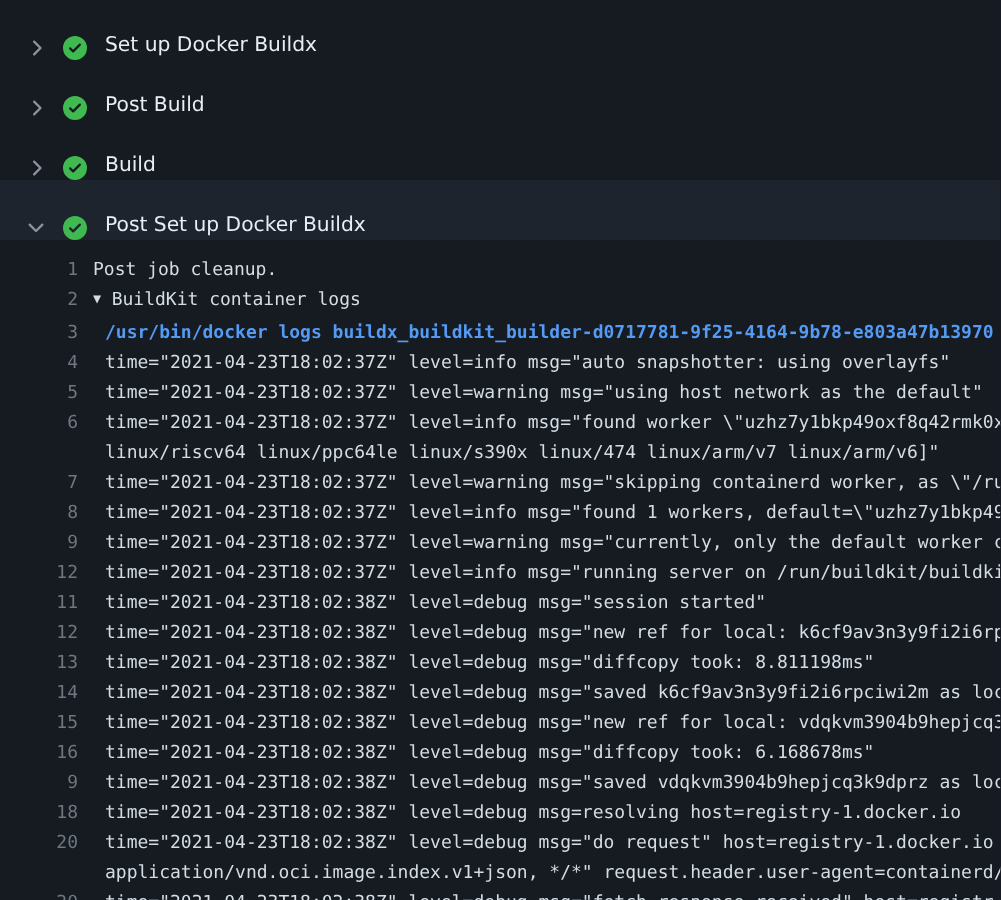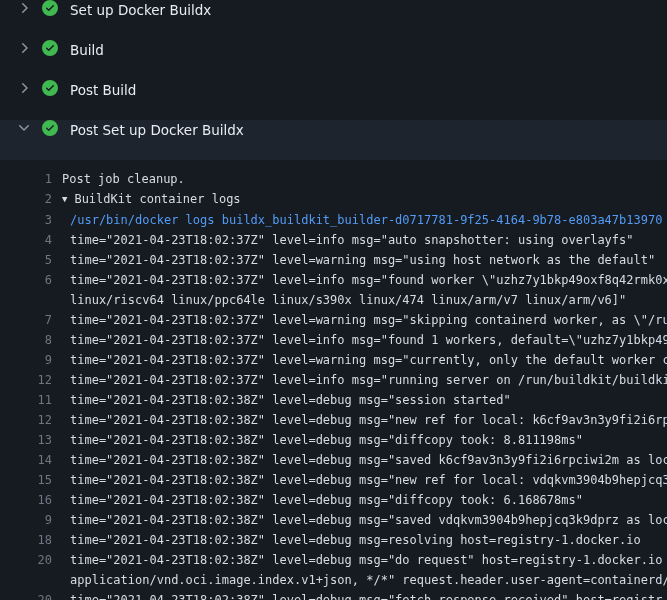--- a/index.html
+++ b/index.html
@@ -4,21 +4,21 @@
 <style>
   * { margin: 0; padding: 0; box-sizing: border-box; }
   html, body { width: 667px; height: 600px; overflow: hidden; }
   body {
     background: var(--bg, #161b22);
     font-family: "DejaVu Sans", "Liberation Sans", sans-serif;
   }
   #steps { width: 100%; }
   .step {
     display: flex;
-    align-items: flex-start;
+    align-items: flex-end;
     height: 40px;
     padding: 0 16px;
     cursor: pointer;
   }
   .step.expanded { background: var(--header-expanded-bg, #1e242d); }
   .chev {
     width: 16px; height: 16px;
     display: flex; align-items: center; justify-content: center;
     flex: 0 0 16px;
   }
@@ -56,21 +56,21 @@
   }
   .lt {
     padding-left: 10px;
     color: var(--log-text, #d4dce4);
     flex: 1 1 auto;
     overflow: hidden;
   }
   .kind-log .lt, .kind-cont .lt, .kind-command .lt { padding-left: 18px; }
   .kind-command .lt {
     color: var(--command-blue, #539bf5);
-    font-weight: normal;
+    font-weight: bold;
   }
   .group-marker {
     display: inline-block;
     font-size: 9px;
     margin-right: 7px;
     position: relative;
     top: -1px;
     color: var(--log-text, #d4dce4);
   }
 </style>
@@ -95,34 +95,34 @@
       <span class="chev">
         <svg width="16" height="16" viewBox="0 0 16 16">
           <path d="M6.22 3.22a.75.75 0 0 1 1.06 0l4.25 4.25a.75.75 0 0 1 0 1.06l-4.25 4.25a.751.751 0 0 1-1.042-.018.751.751 0 0 1-.018-1.042L9.94 8 6.22 4.28a.75.75 0 0 1 0-1.06Z"></path>
         </svg>
       </span>
       <span class="status">
         <svg width="16" height="16" viewBox="0 0 16 16">
           <path fill-rule="evenodd" d="M8 16A8 8 0 1 1 8 0a8 8 0 0 1 0 16Zm3.78-9.72a.751.751 0 0 0-.018-1.042.751.751 0 0 0-1.042-.018L6.75 9.19 5.28 7.72a.751.751 0 0 0-1.042.018.751.751 0 0 0-.018 1.042l2 2a.75.75 0 0 0 1.06 0Z"></path>
         </svg>
       </span>
-      <span class="step-label">Build</span>
+      <span class="step-label">Post Build</span>
     </div>
     <div class="step">
       <span class="chev">
         <svg width="16" height="16" viewBox="0 0 16 16">
           <path d="M6.22 3.22a.75.75 0 0 1 1.06 0l4.25 4.25a.75.75 0 0 1 0 1.06l-4.25 4.25a.751.751 0 0 1-1.042-.018.751.751 0 0 1-.018-1.042L9.94 8 6.22 4.28a.75.75 0 0 1 0-1.06Z"></path>
         </svg>
       </span>
       <span class="status">
         <svg width="16" height="16" viewBox="0 0 16 16">
           <path fill-rule="evenodd" d="M8 16A8 8 0 1 1 8 0a8 8 0 0 1 0 16Zm3.78-9.72a.751.751 0 0 0-.018-1.042.751.751 0 0 0-1.042-.018L6.75 9.19 5.28 7.72a.751.751 0 0 0-1.042.018.751.751 0 0 0-.018 1.042l2 2a.75.75 0 0 0 1.06 0Z"></path>
         </svg>
       </span>
-      <span class="step-label">Post Build</span>
+      <span class="step-label">Build</span>
     </div>
     <div class="step expanded">
       <span class="chev">
         <svg width="16" height="16" viewBox="0 0 16 16">
           <path d="M12.78 5.22a.749.749 0 0 1 0 1.06l-4.25 4.25a.749.749 0 0 1-1.06 0L3.22 6.28a.749.749 0 1 1 1.06-1.06L8 8.939l3.72-3.719a.749.749 0 0 1 1.06 0Z"></path>
         </svg>
       </span>
       <span class="status">
         <svg width="16" height="16" viewBox="0 0 16 16">
           <path fill-rule="evenodd" d="M8 16A8 8 0 1 1 8 0a8 8 0 0 1 0 16Zm3.78-9.72a.751.751 0 0 0-.018-1.042.751.751 0 0 0-1.042-.018L6.75 9.19 5.28 7.72a.751.751 0 0 0-1.042.018.751.751 0 0 0-.018 1.042l2 2a.75.75 0 0 0 1.06 0Z"></path>

